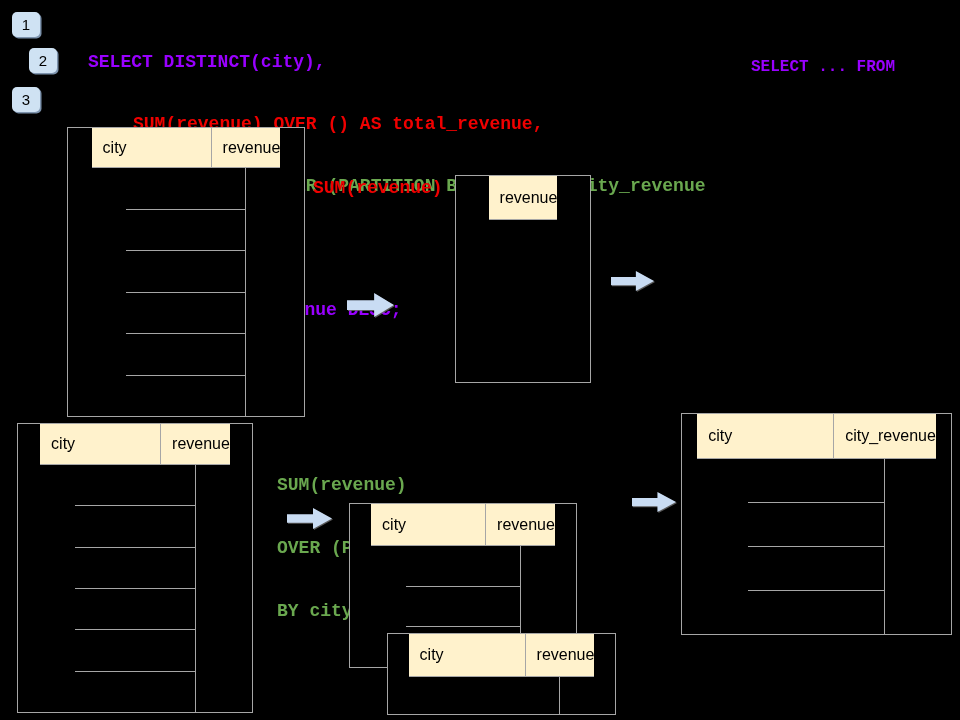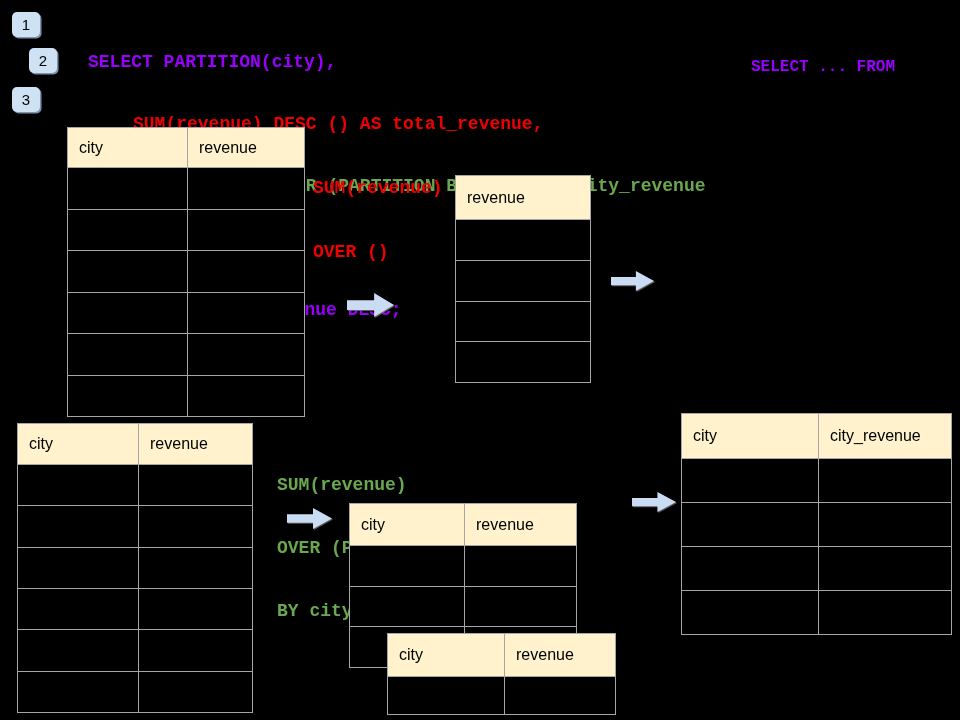--- a/index.html
+++ b/index.html
@@ -31,21 +31,21 @@
 
   
   .ann{position:absolute;font:bold 18px "Liberation Mono","DejaVu Sans Mono",monospace;white-space:pre;}
   .ann-total{left:313px;top:136px;color:var(--red,#f00000);}
   .ann-total .line{height:24px;line-height:24px;}
   .ann-partition{left:277px;top:434px;color:var(--green,#6aa84f);}
   .ann-partition .line{height:23px;line-height:23px;}
 
   
   .dtable{position:absolute;border:1px solid var(--table_border,#a6a6a6);background:#000;
-          display:flex;flex-direction:column;box-sizing:border-box;}
+          display:flex;flex-direction:column;box-sizing:border-box;align-items:center;}
   .thead{display:flex;background:var(--table_header_bg,#fff2cc);border-bottom:1px solid var(--table_border,#a6a6a6);
          flex:0 0 auto;}
   .thcell{display:flex;align-items:center;padding-left:11px;font:16px "Liberation Sans",sans-serif;
           color:#000;box-sizing:border-box;overflow:hidden;}
   .thcell:first-child{width:var(--c1)}
   .thcell:last-child{flex:1}
   .thcell + .thcell{border-left:1px solid var(--table_border,#a6a6a6)}
   .tbody{flex:1;display:flex;flex-direction:column;}
   .trow{flex:1;display:flex;border-bottom:1px solid var(--table_border,#a6a6a6);}
   .trow:last-child{border-bottom:none}
@@ -78,34 +78,33 @@
 </head>
 <body>
 
 <div class="stage">
 
   <div class="badge b1">1</div>
   <div class="badge b2">2</div>
   <div class="badge b3">3</div>
 
   <div class="code">
-    <div class="line c-purple">SELECT PARTITION(city),</div>
-    <div class="line c-red ind-a">SUM(revenue) DESC () AS total_revenue,</div>
+    <div class="line c-purple">SELECT DISTINCT(city),</div>
+    <div class="line c-red ind-a">SUM(revenue) OVER () AS total_revenue,</div>
     <div class="line c-green ind-a">SUM(revenue) OVER (PARTITION BY city) as city_revenue</div>
     <div class="line c-purple ind-b">FROM rides</div>
     <div class="line c-purple ind-b">ORDER by city_revenue DESC;</div>
   </div>
 
   <div class="side-note">
     <div class="line">SELECT ... FROM</div>
   </div>
 
   <div class="ann ann-total">
     <div class="line">SUM(revenue)</div>
-    <div class="line">OVER ()</div>
   </div>
 
   <div class="ann ann-partition">
     <div class="line">SUM(revenue)</div>
     <div class="line">OVER (PARTITION</div>
     <div class="line">BY city)</div>
   </div>
 
   <div class="dtable t1">
     <div class="thead">

